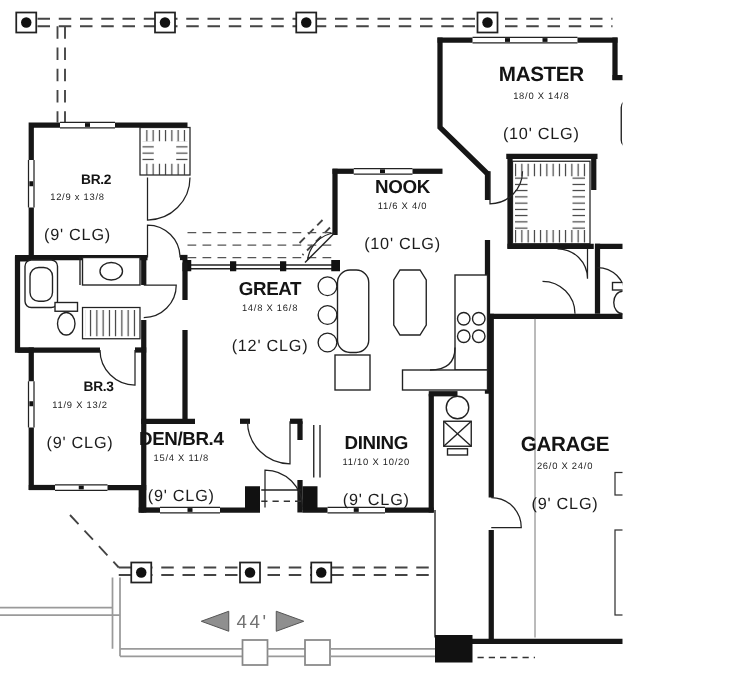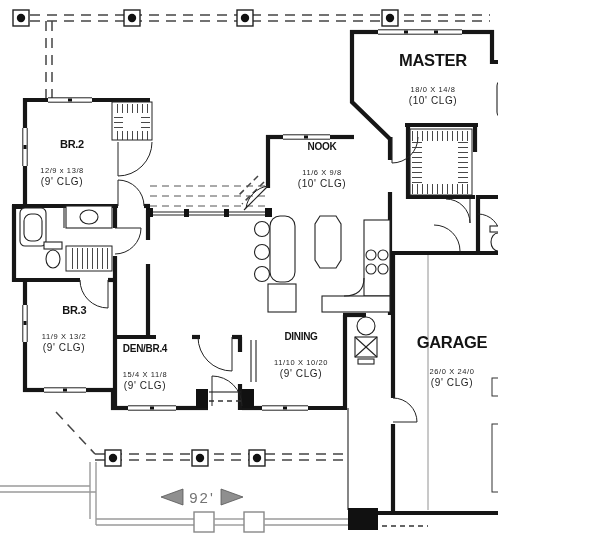--- a/index.html
+++ b/index.html
@@ -1,24 +1,24 @@
 <!DOCTYPE html>
 <html><head>
 <meta charset="utf-8">
 <style>
   html,body{margin:0;padding:0;background:#fff;}
   #plan{position:relative;width:498px;height:546px;background:#ffffff;overflow:hidden;
         font-family:"Liberation Sans", sans-serif;}
   svg{position:absolute;left:0;top:0;}
   .room-label{position:absolute;transform:translateX(-50%);text-align:center;color:#141414;white-space:nowrap;}
-  .rl-name{font-weight:700;font-size:10px;line-height:1;letter-spacing:-0.3px;}
+  .rl-name{font-weight:700;font-size:15px;line-height:1;letter-spacing:-0.3px;}
   .rl-name.big{font-size:16.5px;}
   .rl-name.small{font-size:11px;text-align:right;}
-  .rl-dims{font-size:7.5px;letter-spacing:0.6px;margin-top:16px;color:#1c1c1c;}
-  .rl-clg{font-size:10px;letter-spacing:0.6px;margin-top:1px;color:#1c1c1c;}
+  .rl-dims{font-size:7.5px;letter-spacing:0.6px;margin-top:3px;color:#1c1c1c;}
+  .rl-clg{font-size:13px;letter-spacing:0.6px;margin-top:18px;color:#1c1c1c;}
   .dim-label{position:absolute;color:#737373;font-size:15px;letter-spacing:2px;transform:translateX(-50%);}
 </style>
 </head>
 <body>
 
 <div id="plan">
 
 <svg width="600" height="546" viewBox="0 0 600 546">
   <defs>
     <pattern id="vt" width="5" height="12" patternUnits="userSpaceOnUse">
@@ -324,44 +324,49 @@
   </g>
 </svg>
 
   <div class="room-label" style="left:433px;top:52px">
     <div class="rl-name big">MASTER</div>
     <div class="rl-dims">18/0 X 14/8</div>
     <div class="rl-clg">(10' CLG)</div>
   </div>
   <div class="room-label" style="left:322px;top:142px">
     <div class="rl-name">NOOK</div>
-    <div class="rl-dims">11/6 X 9/8</div>
+    <div class="rl-dims">11/6 X 4/0</div>
     <div class="rl-clg">(10' CLG)</div>
   </div>
   <div class="room-label" style="left:62px;top:139px">
     <div class="rl-name small">BR.2</div>
     <div class="rl-dims">12/9 x 13/8</div>
     <div class="rl-clg">(9' CLG)</div>
   </div>
+  <div class="room-label" style="left:216px;top:224px">
+    <div class="rl-name">GREAT</div>
+    <div class="rl-dims">14/8 X 16/8</div>
+    <div class="rl-clg">(12' CLG)</div>
+  </div>
   <div class="room-label" style="left:64px;top:305px">
     <div class="rl-name small">BR.3</div>
     <div class="rl-dims">11/9 X 13/2</div>
     <div class="rl-clg">(9' CLG)</div>
   </div>
   <div class="room-label" style="left:145px;top:344px">
     <div class="rl-name">DEN/BR.4</div>
     <div class="rl-dims">15/4 X 11/8</div>
     <div class="rl-clg">(9' CLG)</div>
   </div>
-  <div class="room-label" style="left:301px;top:332px">
+  <div class="room-label" style="left:301px;top:347px">
     <div class="rl-name">DINING</div>
     <div class="rl-dims">11/10 X 10/20</div>
     <div class="rl-clg">(9' CLG)</div>
   </div>
-  <div class="room-label" style="left:452px;top:334px">
+  <div class="room-label" style="left:452px;top:348px">
     <div class="rl-name big">GARAGE</div>
     <div class="rl-dims">26/0 X 24/0</div>
     <div class="rl-clg">(9' CLG)</div>
   </div>
 
-  <div class="dim-label" style="left:202px;top:489px">92'</div>
+  <div class="dim-label" style="left:202px;top:489px">44'</div>
   <div class="dim-label" style="left:578px;top:261px">72'</div>
 </div>
 
 </body></html>

